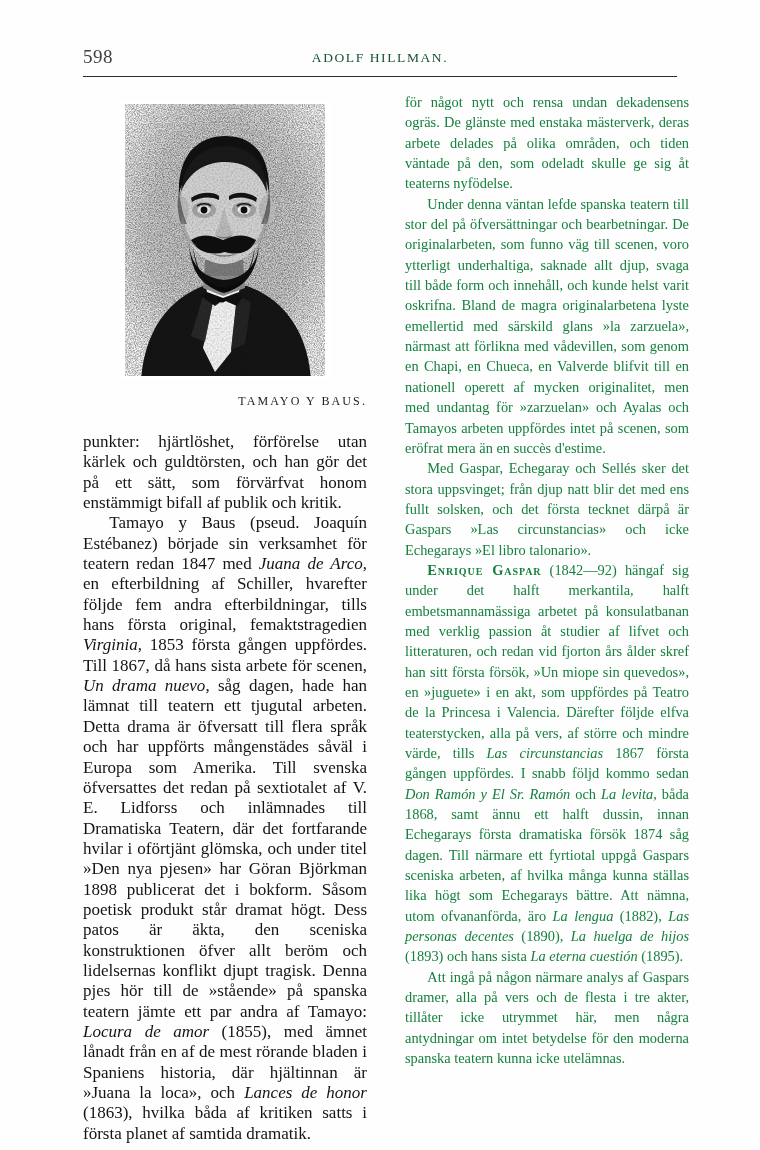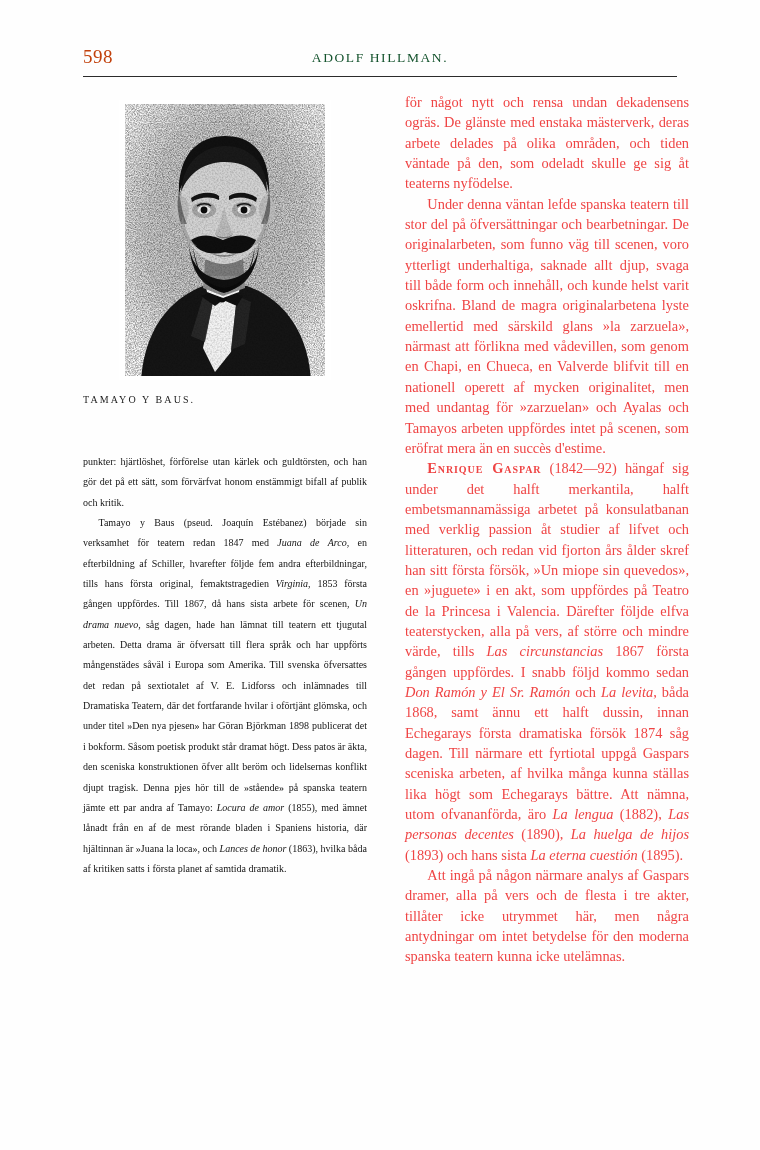--- a/index.html
+++ b/index.html
@@ -30,21 +30,21 @@
     top: 46px;
     width: 594px;
     height: 30px;
   }
   .folio {
     position: absolute;
     left: 0;
     top: 0;
     font-size: 19px;
     letter-spacing: 0.5px;
-    color: #c2410c;
+    color: #404040;
   }
   .head-title {
     position: absolute;
     left: 0;
     top: 4px;
     width: 594px;
     text-align: center;
     font-size: 13.5px;
     letter-spacing: 1.6px;
     color: #14532d;
@@ -60,21 +60,21 @@
 
   
   .col {
     position: absolute;
     top: 92px;
     width: 284px;
     font-size: 14.4px;
     line-height: 20.35px;
     text-align: justify;
     text-justify: inter-word;
-    color: #ef4444;
+    color: #15803d;
     -webkit-hyphens: none;
     hyphens: none;
   }
   .col-right { left: 405px; }
 
   .col p {
     margin: 0;
     text-indent: 1.55em;
   }
   .col p.noindent { text-indent: 0; }
@@ -98,33 +98,33 @@
     position: relative;
     width: 212px;
     height: 280px;
     margin: 8px auto 0 auto;
     background: #ffffff;
     overflow: hidden;
   }
   .portrait-wrap svg { display: block; }
   .figcaption {
     margin-top: 14px;
-    text-align: left;
-    font-size: 10px;
+    text-align: right;
+    font-size: 12px;
     letter-spacing: 2.1px;
     color: #1d1d1d;
   }
 
   
   .col-left-text {
     position: absolute;
     left: 83px;
-    top: 452px;
+    top: 432px;
     width: 284px;
-    font-size: 10px;
+    font-size: 17px;
     line-height: 20.35px;
     text-align: justify;
     color: #141414;
   }
   .col-left-text p { margin: 0; text-indent: 1.55em; }
   .col-left-text p.noindent { text-indent: 0; }
 </style>
 </head>
 <body>
 
@@ -233,17 +233,18 @@
   </div>
 
   <div class="col-left-text">
       <p class="noindent"><span>punkter: hjärtlöshet, förförelse utan kärlek och guldtörsten, och han gör det på ett sätt, som förvärfvat honom enstämmigt bifall af publik och kritik.</span></p>
       <p><span>Tamayo y Baus (pseud. Joaquín Estébanez) började sin verksamhet för teatern redan 1847 med </span><i>Juana de Arco</i><span>, en efterbildning af Schiller, hvarefter följde fem andra efterbildningar, tills hans första original, femaktstragedien </span><i>Virginia</i><span>, 1853 första gången uppfördes. Till 1867, då hans sista arbete för scenen, </span><i>Un drama nuevo</i><span>, såg dagen, hade han lämnat till teatern ett tjugutal arbeten. Detta drama är öfversatt till flera språk och har uppförts mångenstädes såväl i Europa som Amerika. Till svenska öfversattes det redan på sextiotalet af V. E. Lidforss och inlämnades till Dramatiska Teatern, där det fortfarande hvilar i oförtjänt glömska, och under titel »Den nya pjesen» har Göran Björkman 1898 publicerat det i bokform. Såsom poetisk produkt står dramat högt. Dess patos är äkta, den sceniska konstruktionen öfver allt beröm och lidelsernas konflikt djupt tragisk. Denna pjes hör till de »stående» på spanska teatern jämte ett par andra af Tamayo: </span><i>Locura de amor</i><span> (1855), med ämnet lånadt från en af de mest rörande bladen i Spaniens historia, där hjältinnan är »Juana la loca», och </span><i>Lances de honor</i><span> (1863), hvilka båda af kritiken satts i första planet af samtida dramatik.</span></p>
     </div>
 
   <div class="col col-right">
       <p class="noindent"><span>för något nytt och rensa undan dekadensens ogräs. De glänste med enstaka mästerverk, deras arbete delades på olika områden, och tiden väntade på den, som odeladt skulle ge sig åt teaterns nyfödelse.</span></p>
       <p><span>Under denna väntan lefde spanska teatern till stor del på öfversättningar och bearbetningar. De originalarbeten, som funno väg till scenen, voro ytterligt underhaltiga, saknade allt djup, svaga till både form och innehåll, och kunde helst varit oskrifna. Bland de magra originalarbetena lyste emellertid med särskild glans »la zarzuela», närmast att förlikna med vådevillen, som genom en Chapi, en Chueca, en Valverde blifvit till en nationell operett af mycken originalitet, men med undantag för »zarzuelan» och Ayalas och Tamayos arbeten uppfördes intet på scenen, som eröfrat mera än en succès d'estime.</span></p>
+      <p><span>Med Gaspar, Echegaray och Sellés sker det stora uppsvinget; från djup natt blir det med ens fullt solsken, och det första tecknet därpå är Gaspars »Las circunstancias» och icke Echegarays »El libro talonario».</span></p>
       <p><span class="smallcaps">Enrique Gaspar</span><span> (1842—92) hängaf sig under det halft merkantila, halft embetsmannamässiga arbetet på konsulatbanan med verklig passion åt studier af lifvet och litteraturen, och redan vid fjorton års ålder skref han sitt första försök, »Un miope sin quevedos», en »juguete» i en akt, som uppfördes på Teatro de la Princesa i Valencia. Därefter följde elfva teaterstycken, alla på vers, af större och mindre värde, tills </span><i>Las circunstancias</i><span> 1867 första gången uppfördes. I snabb följd kommo sedan </span><i>Don Ramón y El Sr. Ramón</i><span> och </span><i>La levita</i><span>, båda 1868, samt ännu ett halft dussin, innan Echegarays första dramatiska försök 1874 såg dagen. Till närmare ett fyrtiotal uppgå Gaspars sceniska arbeten, af hvilka många kunna ställas lika högt som Echegarays bättre. Att nämna, utom ofvananförda, äro </span><i>La lengua</i><span> (1882), </span><i>Las personas decentes</i><span> (1890), </span><i>La huelga de hijos</i><span> (1893) och hans sista </span><i>La eterna cuestión</i><span> (1895).</span></p>
       <p><span>Att ingå på någon närmare analys af Gaspars dramer, alla på vers och de flesta i tre akter, tillåter icke utrymmet här, men några antydningar om intet betydelse för den moderna spanska teatern kunna icke utelämnas.</span></p>
     </div>
 
 </div>
 
 </body></html>

